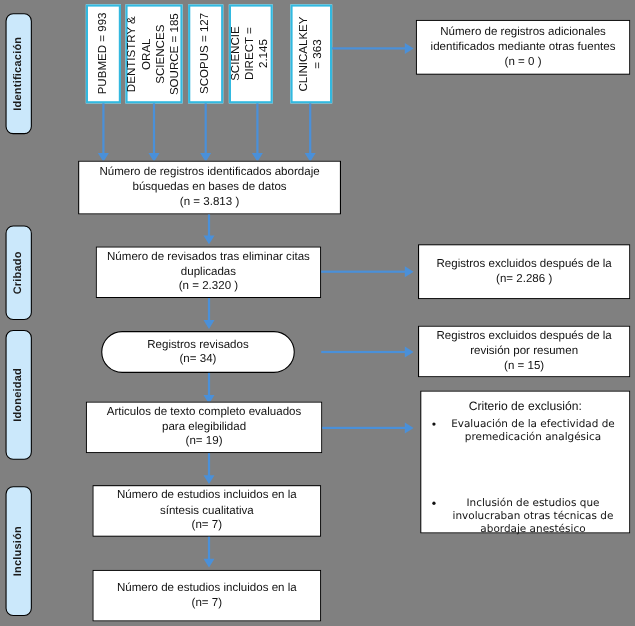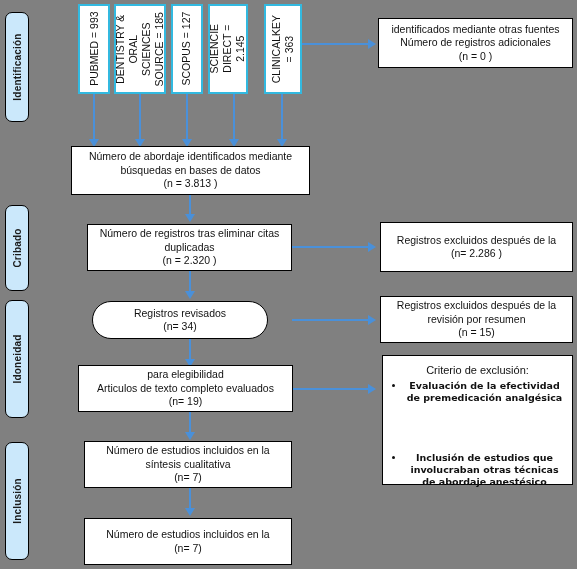--- a/index.html
+++ b/index.html
@@ -74,21 +74,20 @@
   }
   .crit .crit-title{
     font-size:11px;
     margin-bottom:3px;
     color:#111;
   }
   .crit ul{
     margin:0;
     padding:0 0 0 14px;
     list-style:disc;
-    font-weight:bold;
   }
   .crit li{
     margin:0 0 11px 0;
     text-align:center;
     font-size:10.5px;
     line-height:1.25;
     font-family:"DejaVu Sans", sans-serif;
     font-size:9.5px;
   }
   .crit li:last-child{margin-bottom:0;margin-top:48px;}
@@ -149,22 +148,22 @@
   <div class="box src" style="left:264px;top:4px;width:38px;height:90px;">
     <span style="white-space:pre;">CLINICALKEY
 = 363</span>
   </div>
 
   <div class="hline" style="left:302px;top:43px;width:68px;"></div>
   <div class="arrow-right" style="left:368px;top:39px;"></div>
 
   <div class="box strong" style="left:378px;top:18px;width:195px;height:50px;">
     <div>
+      <div>Número de registros adicionales</div>
       <div>identificados mediante otras fuentes</div>
-      <div>Número de registros adicionales</div>
       <div>(n =   0 )</div>
     </div>
   </div>
 
   <div class="vline" style="left:93px;top:94px;height:48px;"></div>
   <div class="arrow-down" style="left:89px;top:139px;"></div>
 
   <div class="vline" style="left:139px;top:94px;height:48px;"></div>
   <div class="arrow-down" style="left:135px;top:139px;"></div>
 
@@ -172,32 +171,32 @@
   <div class="arrow-down" style="left:182px;top:139px;"></div>
 
   <div class="vline" style="left:233px;top:94px;height:48px;"></div>
   <div class="arrow-down" style="left:229px;top:139px;"></div>
 
   <div class="vline" style="left:281px;top:94px;height:48px;"></div>
   <div class="arrow-down" style="left:277px;top:139px;"></div>
 
   <div class="box strong" style="left:71px;top:146px;width:239px;height:49px;">
     <div>
-      <div>Número de abordaje identificados mediante</div>
+      <div>Número de registros identificados abordaje</div>
       <div>búsquedas en bases de datos</div>
       <div>(n =  3.813    )</div>
     </div>
   </div>
 
   <div class="vline" style="left:189px;top:195px;height:21px;"></div>
   <div class="arrow-down" style="left:185px;top:214px;"></div>
 
   <div class="box strong" style="left:87px;top:224px;width:205px;height:47px;">
     <div>
-      <div>Número de registros tras eliminar citas</div>
+      <div>Número de revisados tras eliminar citas</div>
       <div>duplicadas</div>
       <div>(n = 2.320    )</div>
     </div>
   </div>
 
   <div class="hline" style="left:292px;top:246px;width:78px;"></div>
   <div class="arrow-right" style="left:368px;top:242px;"></div>
 
   <div class="box strong" style="left:380px;top:222px;width:193px;height:50px;">
     <div>
@@ -225,22 +224,22 @@
       <div>revisión por resumen</div>
       <div>(n = 15)</div>
     </div>
   </div>
 
   <div class="vline" style="left:189px;top:339px;height:22px;"></div>
   <div class="arrow-down" style="left:185px;top:359px;"></div>
 
   <div class="box strong" style="left:78px;top:365px;width:215px;height:47px;">
     <div>
+      <div>Articulos de texto completo evaluados</div>
       <div>para elegibilidad</div>
-      <div>Articulos de texto completo evaluados</div>
       <div>(n= 19)</div>
     </div>
   </div>
 
   <div class="hline" style="left:293px;top:388px;width:77px;"></div>
   <div class="arrow-right" style="left:368px;top:384px;"></div>
 
   <div class="box strong crit" style="left:382px;top:355px;width:191px;height:130px;">
     <div class="crit-title">Criterio de exclusión:</div>
     <ul>

